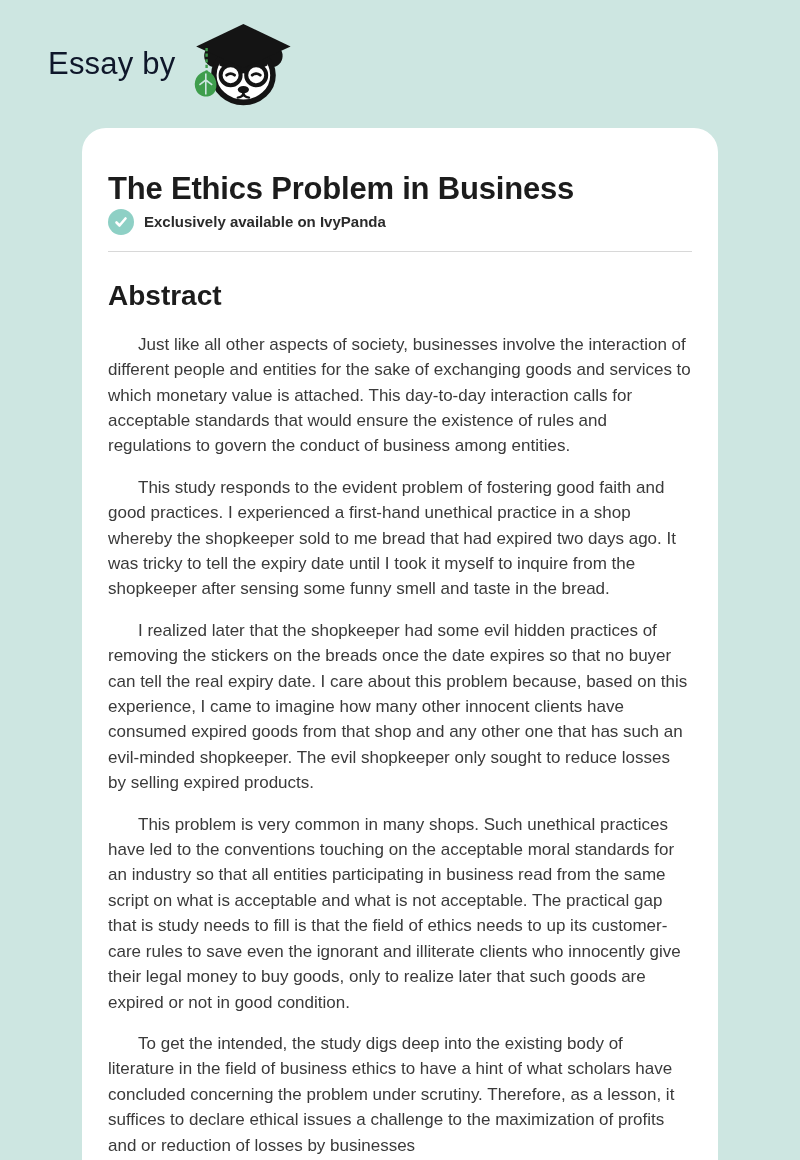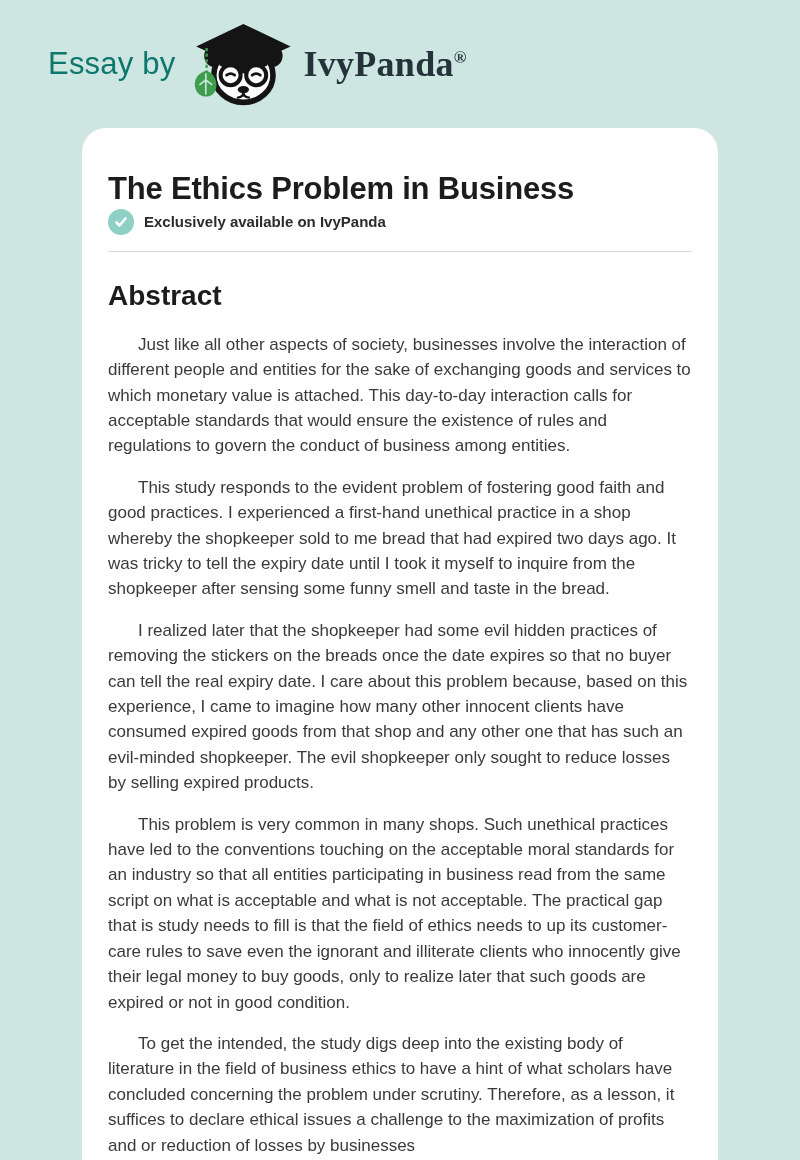--- a/index.html
+++ b/index.html
@@ -19,21 +19,21 @@
   
   .header {
     display: flex;
     align-items: center;
     height: 128px;
     padding-left: 48px;
   }
   .essay-by {
     font-size: 31px;
     font-weight: 400;
-    color: #0f766e;
+    color: #0f172a;
     letter-spacing: 0.2px;
   }
   .logo-wrap {
     width: 104px;
     height: 88px;
     margin: 0 10px 0 14px;
     display: flex;
     align-items: center;
     justify-content: center;
   }
@@ -138,21 +138,20 @@
         <path d="M64,63 Q68,60 72,63" stroke="#141414" stroke-width="4" fill="none"></path>
 
         <path d="M47,66 q5,-4 10,0" stroke="#141414" stroke-width="3.5" fill="none" stroke-linecap="round"></path>
         <path d="M79,66 q5,-4 10,0" stroke="#141414" stroke-width="3.5" fill="none" stroke-linecap="round"></path>
 
         <ellipse cx="68" cy="84" rx="7" ry="4.5" fill="#141414"></ellipse>
         <path d="M68,88 q0,5 -7,6 M68,88 q0,5 7,6" stroke="#141414" stroke-width="3" fill="none" stroke-linecap="round"></path>
       </svg>
     </span>
 
-    <span class="brand"><span>IvyPanda</span><sup>®</sup></span>
   </header>
 
   <main class="card">
 
     <h1 class="title">The Ethics Problem in Business</h1>
 
     <div class="badge-row">
       <span class="check-circle">
         <svg width="14" height="14" viewBox="0 0 14 14" aria-hidden="true">
           <path d="M2.5,7.5 L5.5,10.5 L11.5,3.5" fill="none" stroke="#ffffff" stroke-width="2.6" stroke-linecap="round" stroke-linejoin="round"></path>

